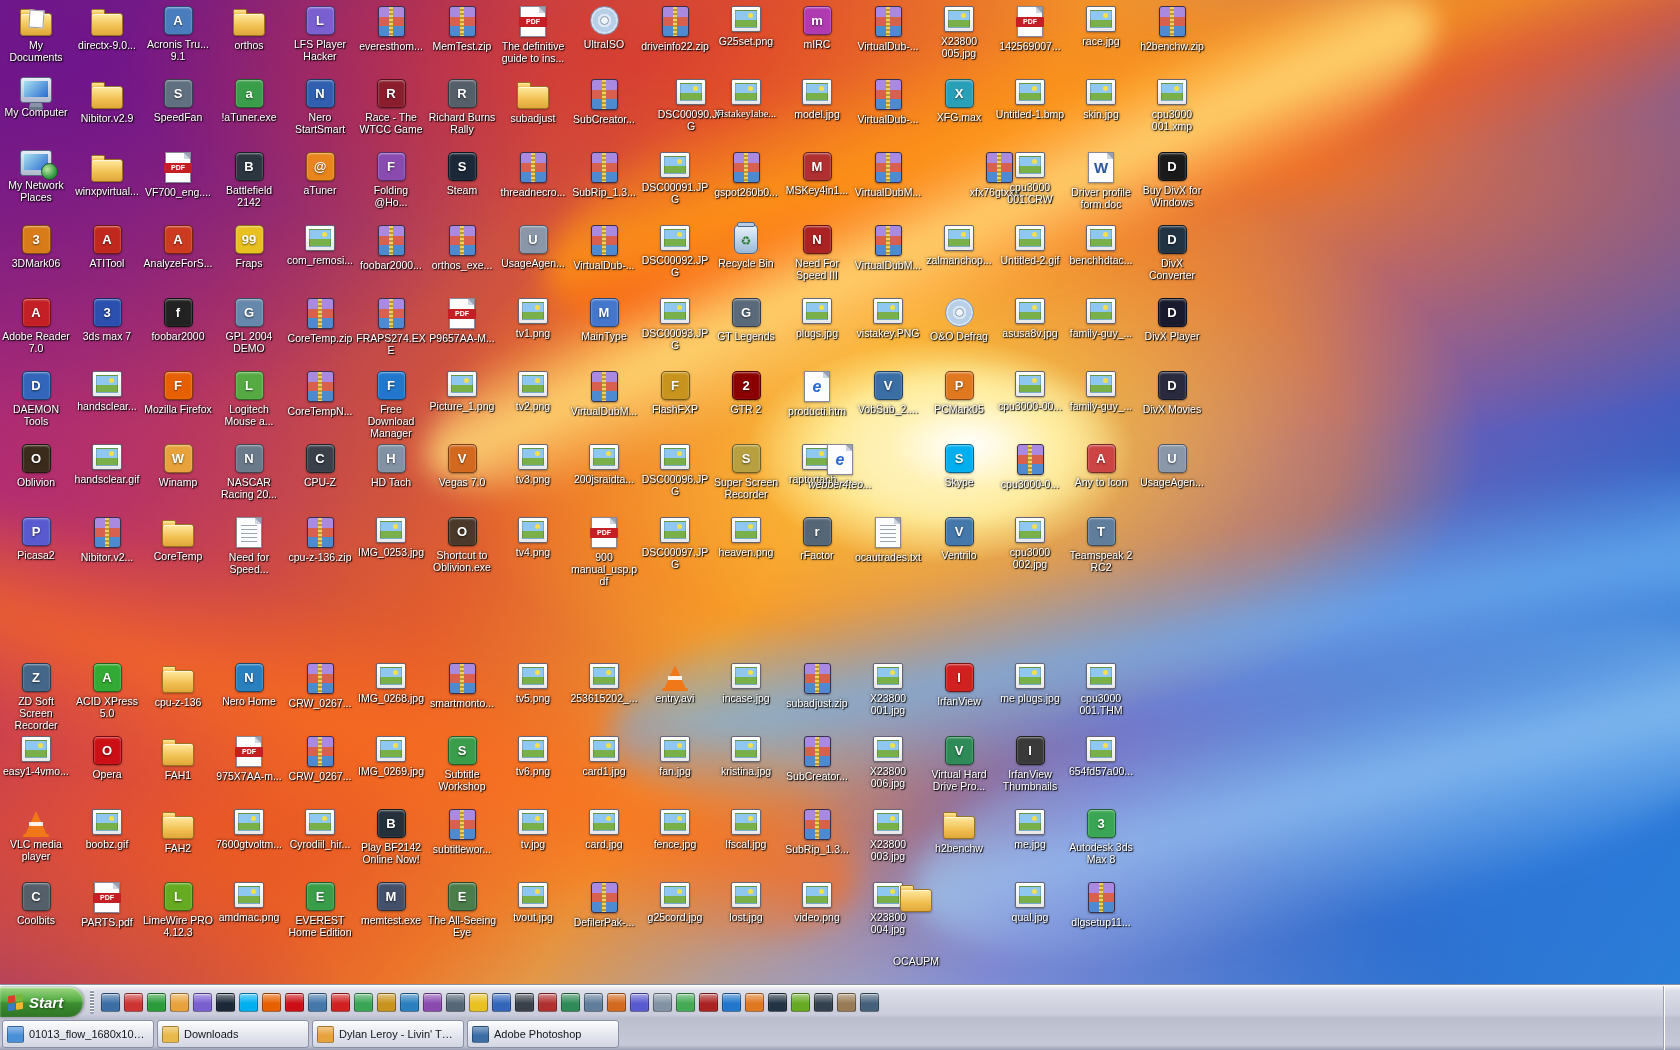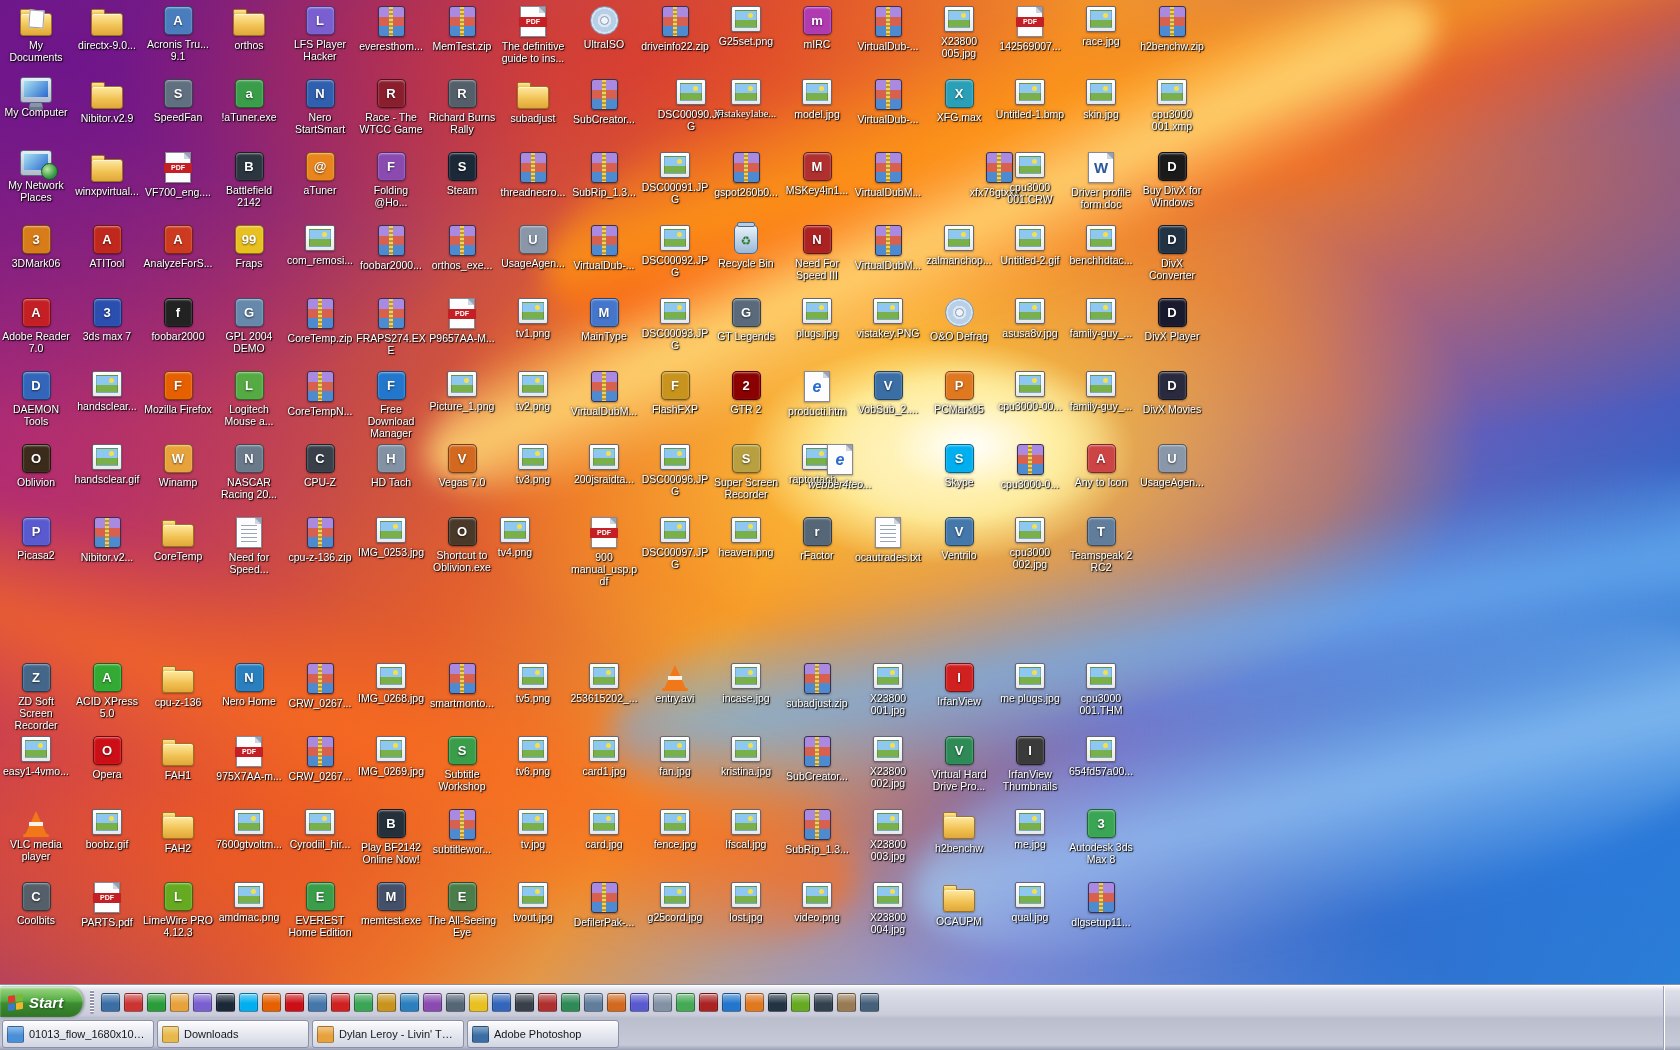--- a/index.html
+++ b/index.html
@@ -639,21 +639,21 @@
       <div class="ic-label">cpu-z-136.zip</div>
     </div>
     <div class="icon-cell" style="left: 356px; top: 517px;">
       <div class="ic t-img"></div>
       <div class="ic-label">IMG_0253.jpg</div>
     </div>
     <div class="icon-cell" style="left: 427px; top: 517px;">
       <div class="ic t-app" style="background: rgb(74, 56, 40);">O</div>
       <div class="ic-label">Shortcut to Oblivion.exe</div>
     </div>
-    <div class="icon-cell" style="left: 480px; top: 517px; justify-content: center;">
+    <div class="icon-cell" style="left: 498px; top: 517px; justify-content: center;">
       <div class="ic t-img"></div>
       <div class="ic-label">tv4.png</div>
     </div>
     <div class="icon-cell" style="left: 569px; top: 517px;">
       <div class="ic t-pdf"></div>
       <div class="ic-label">900 manual_usp.pdf</div>
     </div>
     <div class="icon-cell" style="left: 640px; top: 517px;">
       <div class="ic t-img"></div>
       <div class="ic-label">DSC00097.JPG</div>
@@ -789,21 +789,21 @@
     <div class="icon-cell" style="left: 711px; top: 736px;">
       <div class="ic t-img"></div>
       <div class="ic-label">kristina.jpg</div>
     </div>
     <div class="icon-cell" style="left: 782px; top: 736px;">
       <div class="ic t-rar"></div>
       <div class="ic-label">SubCreator...</div>
     </div>
     <div class="icon-cell" style="left: 853px; top: 736px;">
       <div class="ic t-img"></div>
-      <div class="ic-label">X23800 002.jpg</div>
+      <div class="ic-label">X23800 006.jpg</div>
     </div>
     <div class="icon-cell" style="left: 924px; top: 736px;">
       <div class="ic t-app" style="background: rgb(46, 139, 87);">V</div>
       <div class="ic-label">Virtual Hard Drive Pro...</div>
     </div>
     <div class="icon-cell" style="left: 995px; top: 736px;">
       <div class="ic t-app" style="background: rgb(58, 58, 58);">I</div>
       <div class="ic-label">IrfanView Thumbnails</div>
     </div>
     <div class="icon-cell" style="left: 1066px; top: 736px;">
@@ -919,21 +919,21 @@
       <div class="ic-label">lost.jpg</div>
     </div>
     <div class="icon-cell" style="left: 782px; top: 882px;">
       <div class="ic t-img"></div>
       <div class="ic-label">video.png</div>
     </div>
     <div class="icon-cell" style="left: 853px; top: 882px;">
       <div class="ic t-img"></div>
       <div class="ic-label">X23800 004.jpg</div>
     </div>
-    <div class="icon-cell" style="left: 924px; top: 882px;">
+    <div class="icon-cell" style="left: 881px; top: 882px; gap: 40px;">
       <div class="ic t-folder"></div>
       <div class="ic-label">OCAUPM</div>
     </div>
     <div class="icon-cell" style="left: 995px; top: 882px;">
       <div class="ic t-img"></div>
       <div class="ic-label">qual.jpg</div>
     </div>
     <div class="icon-cell" style="left: 1066px; top: 882px;">
       <div class="ic t-rar"></div>
       <div class="ic-label">dlgsetup11...</div>

